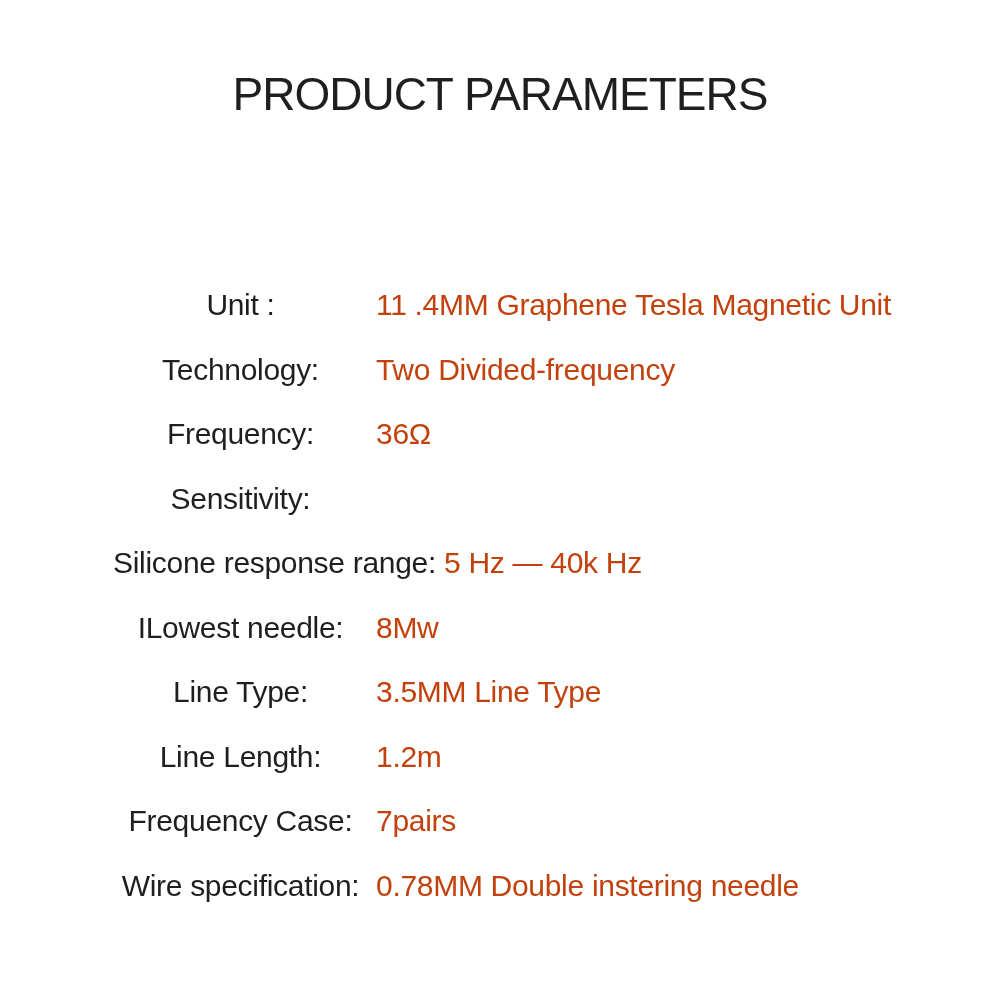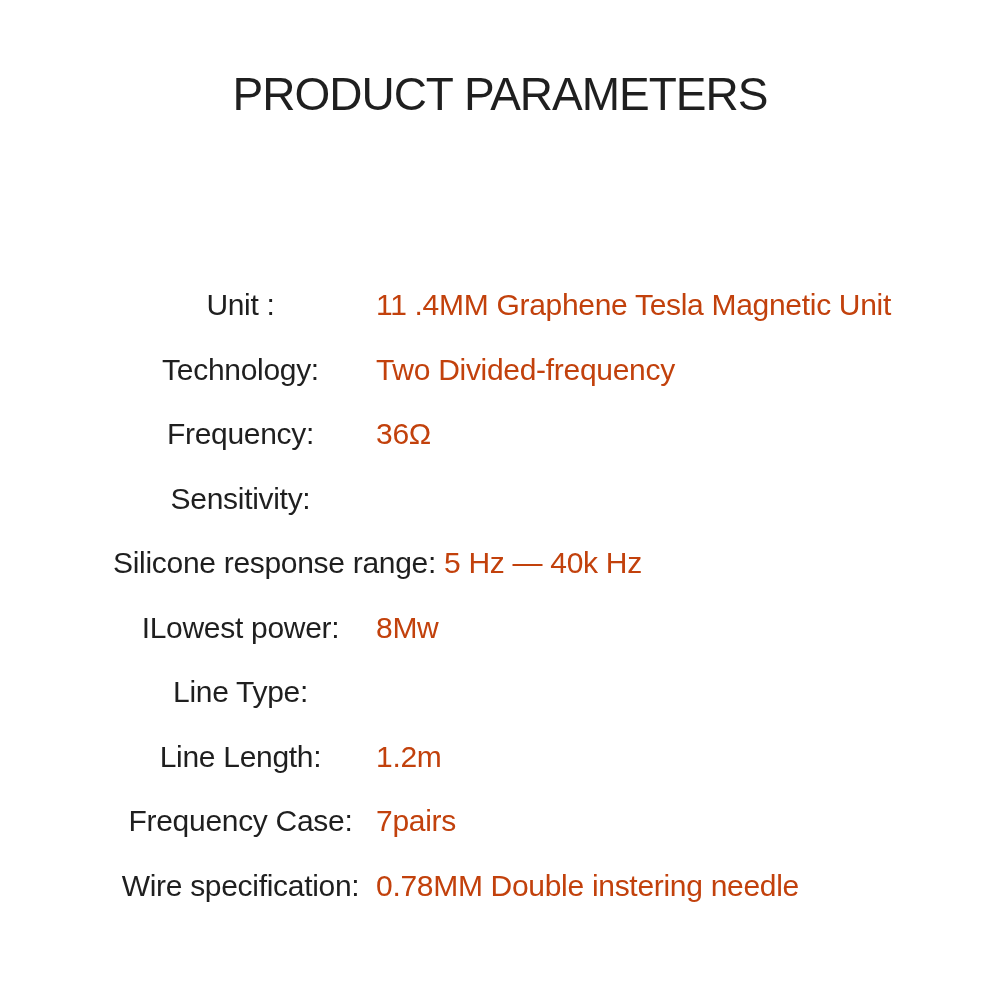--- a/index.html
+++ b/index.html
@@ -77,26 +77,27 @@
     <div class="spec-row">
       <span class="spec-label">Sensitivity:</span>
     </div>
 
     <div class="spec-row">
       <span class="spec-label">Silicone response range:</span>
       <span class="spec-value">5 Hz — 40k Hz</span>
     </div>
 
     <div class="spec-row">
-      <span class="spec-label">ILowest power:</span>
+      <span class="spec-label">ILowest needle:</span>
       <span class="spec-value">8Mw</span>
     </div>
 
     <div class="spec-row">
       <span class="spec-label">Line Type:</span>
+      <span class="spec-value">3.5MM Line Type</span>
     </div>
 
     <div class="spec-row">
       <span class="spec-label">Line Length:</span>
       <span class="spec-value">1.2m</span>
     </div>
 
     <div class="spec-row">
       <span class="spec-label">Frequency Case:</span>
       <span class="spec-value">7pairs</span>

